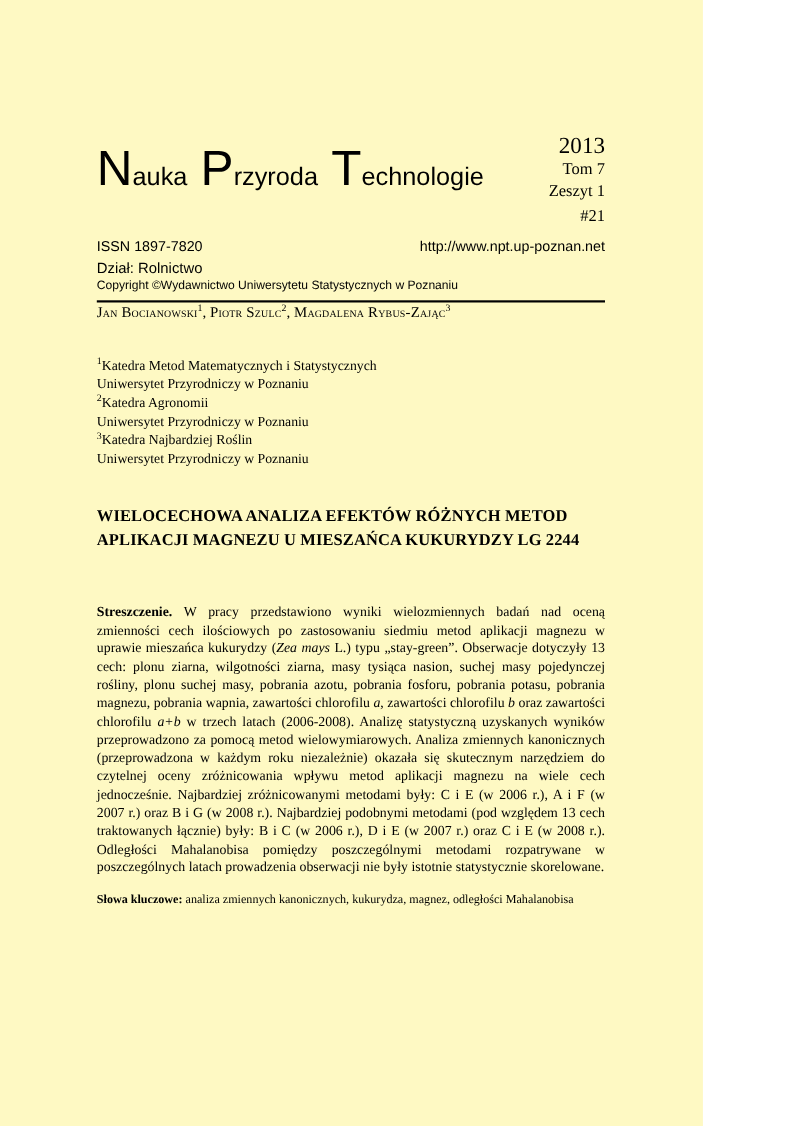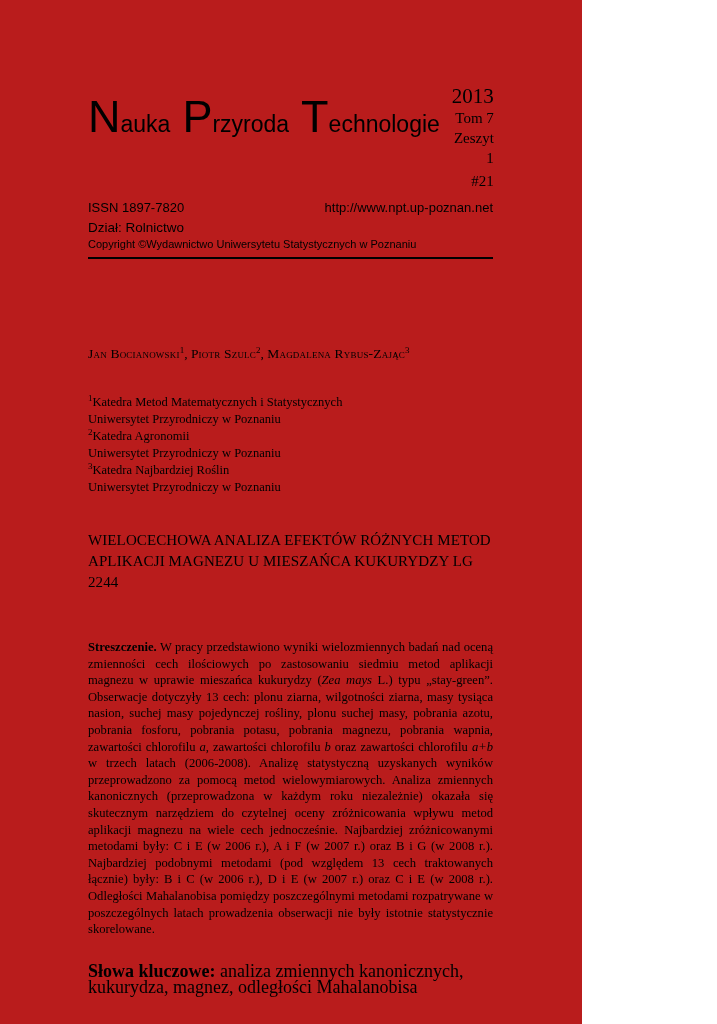--- a/index.html
+++ b/index.html
@@ -4,23 +4,23 @@
 <style>
   * { margin: 0; padding: 0; box-sizing: border-box; }
   html, body { background: #ffffff; }
   body {
     width: 717px; height: 1024px;
     font-family: "Liberation Serif", serif;
     color: #000;
     overflow: hidden;
   }
   .page {
-    width: 582px; height: 1024px;
-    padding: 84px 89px 0 88px;
-    background: #b91c1c;
+    width: 639px; height: 1024px;
+    padding: 120px 89px 0 88px;
+    background: #fef9c3;
   }
 
   
   .header-top {
     display: flex; justify-content: space-between; align-items: flex-start;
     font-family: "Liberation Sans", sans-serif;
   }
   .journal-name { white-space: nowrap; line-height: 1; padding-top: 10px; }
   .jw { margin-right: 12px; }
   .jw .cap  { font-size: 45px; }
@@ -40,46 +40,46 @@
     font-family: "Liberation Sans", sans-serif;
     font-size: 13.5px; margin-top: 5px;
   }
   .copyright-row {
     font-family: "Liberation Sans", sans-serif;
     font-size: 11px; margin-top: 3px;
   }
   .rule { border: none; border-top: 2px solid #000; margin-top: 7px; }
 
   
-  .authors { margin-top: 86px; font-size: 13.5px; line-height: 17px; }
+  .authors { font-size: 13.5px; line-height: 17px; }
   .authors .name { font-variant: small-caps; letter-spacing: 0.2px; }
   sup.aff-sup { font-size: 9px; line-height: 0; vertical-align: super; }
 
   .affiliations { margin-top: 32px; font-size: 12.5px; line-height: 17px; }
 
   
   .title-pl {
     margin-top: 34px;
-    font-size: 15px; font-weight: normal; line-height: 21px;
+    font-size: 15px; font-weight: bold; line-height: 21px;
     letter-spacing: 0.1px;
   }
   .title-en {
     margin-top: 22px;
     font-size: 13px; font-weight: normal; line-height: 18px;
     max-width: 490px;
   }
 
   
   .abstract {
     margin-top: 46px;
     font-size: 12.6px; line-height: 16.6px;
     text-align: justify;
   }
   .bold { font-weight: bold; }
-  .keywords { margin-top: 25px; font-size: 18px; line-height: 16.6px; }
+  .keywords { margin-top: 13px; font-size: 11px; line-height: 16.6px; }
 </style>
 </head>
 <body>
 
 <div class="page">
 
   <header>
     <div class="header-top">
       <div class="journal-name">
         <span class="jw"><span class="cap">N</span><span class="rest">auka</span></span><span class="jw"><span class="cap">P</span><span class="rest">rzyroda</span></span><span class="jw"><span class="cap">T</span><span class="rest">echnologie</span></span>

